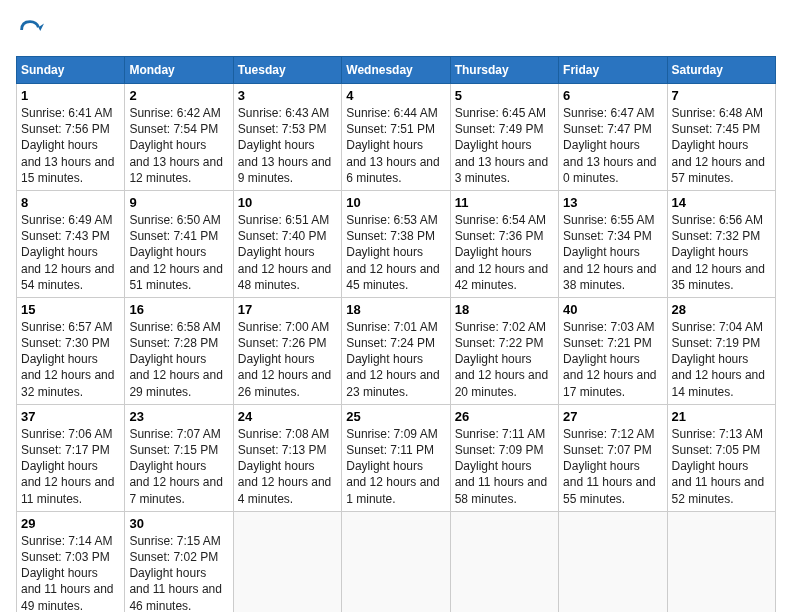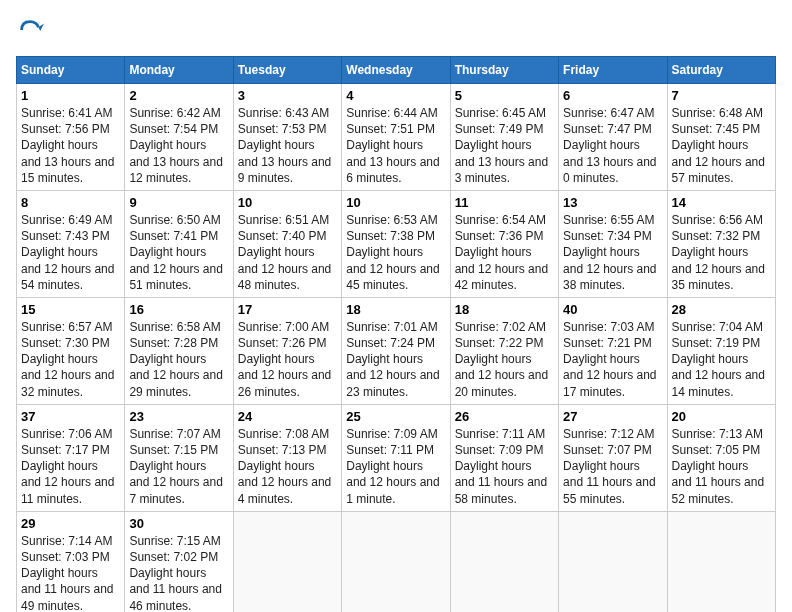--- a/index.html
+++ b/index.html
@@ -357,21 +357,21 @@
         <td>
         <span class="day-num">27</span>
         <div class="day-detail">
           Sunrise: 7:12 AM<br>
           Sunset: 7:07 PM<br>
           Daylight hours<br>
           and 11 hours and 55 minutes.
         </div>
       </td>
         <td>
-        <span class="day-num">20</span>
+        <span class="day-num">21</span>
         <div class="day-detail">
           Sunrise: 7:13 AM<br>
           Sunset: 7:05 PM<br>
           Daylight hours<br>
           and 11 hours and 52 minutes.
         </div>
       </td>
       </tr>
       <tr>
         <td>

